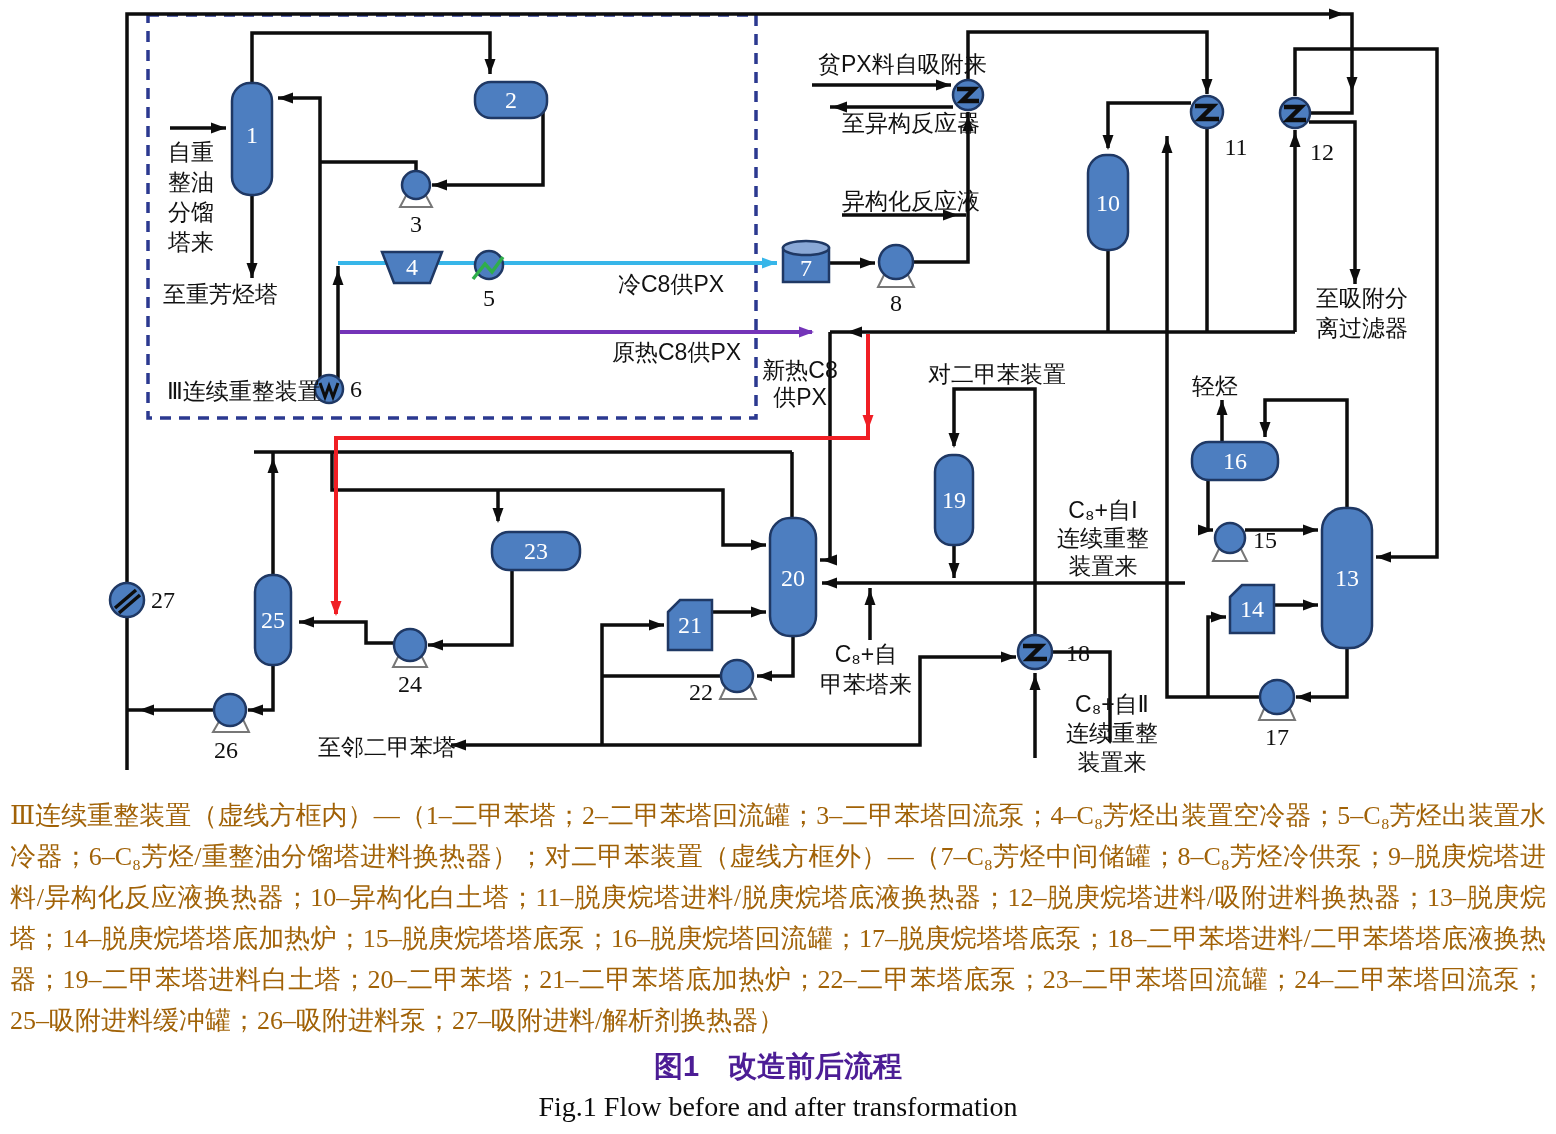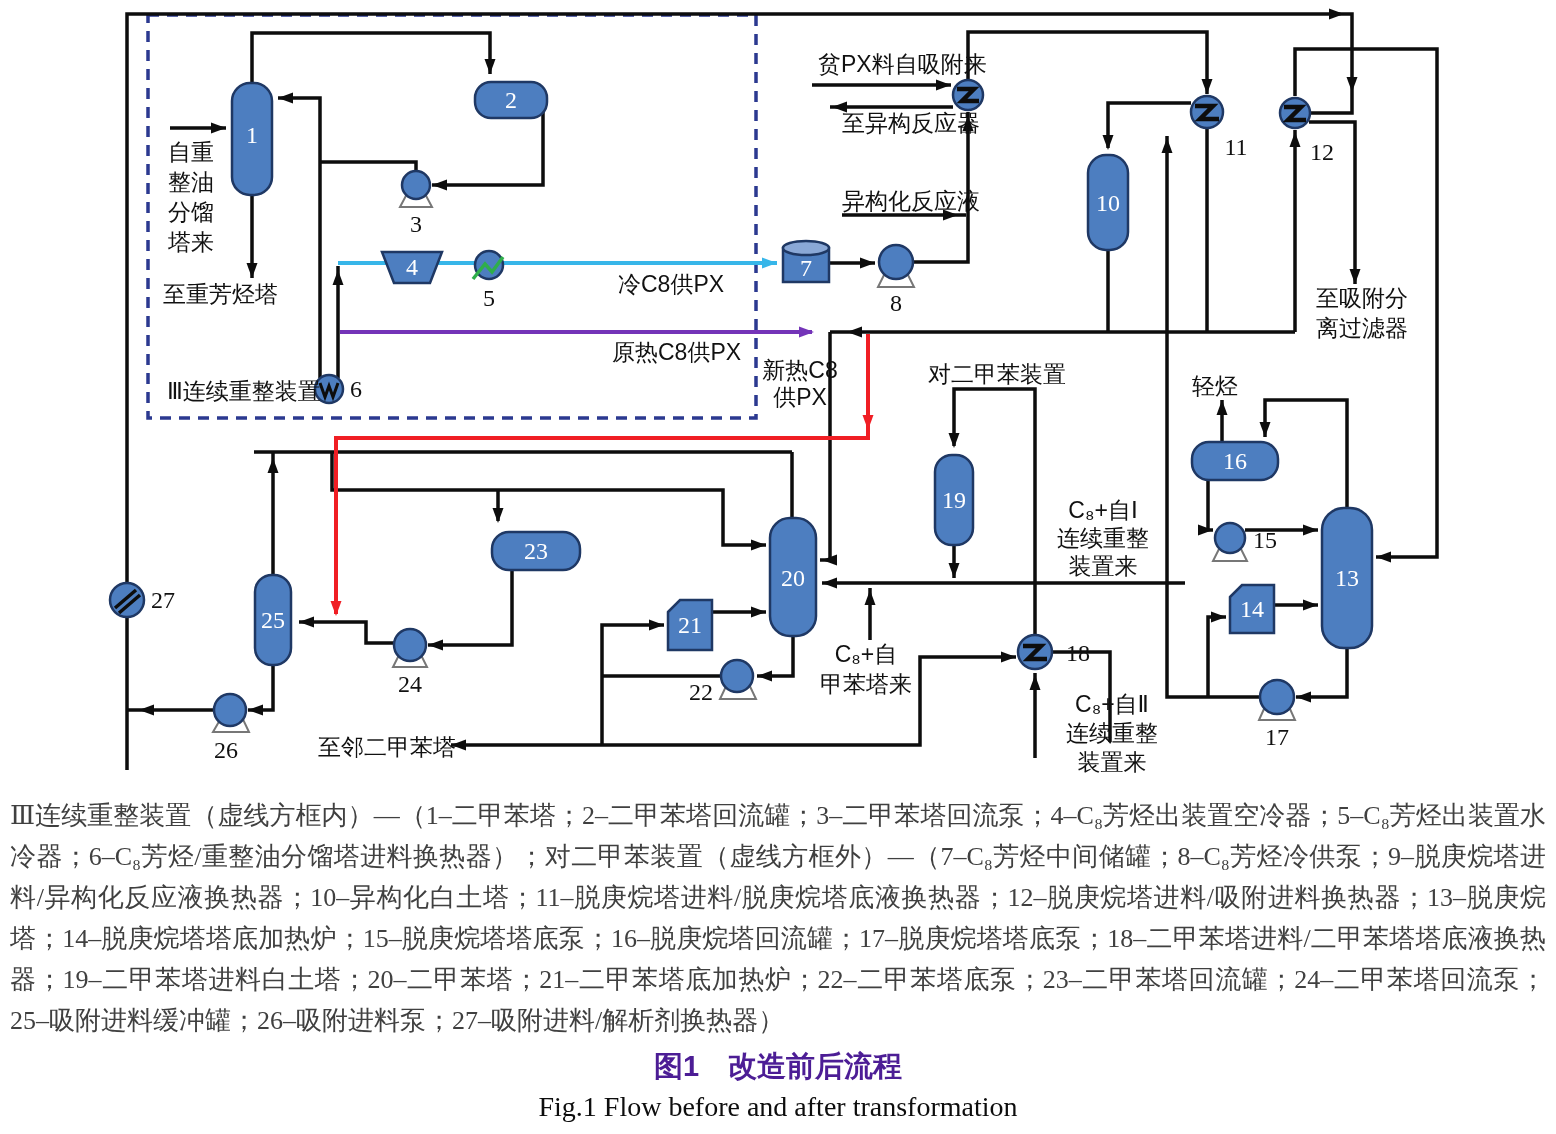--- a/index.html
+++ b/index.html
@@ -5,21 +5,21 @@
   html,body{margin:0;padding:0;background:#fff;}
   body{width:1556px;height:1134px;overflow:hidden;
        font-family:"Liberation Sans","DejaVu Sans",sans-serif;color:#111;}
   .diagram-wrap{width:1556px;height:785px;position:relative;}
   svg text{font-family:"Liberation Sans","DejaVu Sans",sans-serif;}
   text.eq{font-family:"Liberation Serif","DejaVu Serif",serif;font-size:24px;}
   text.eq.inside{fill:#ffffff;}
   text.eq.outside{fill:#111111;}
   text.lbl{font-size:23px;fill:#111111;}
   .caption{margin:10px 10px 0 10px;font-family:"Liberation Serif","DejaVu Serif",serif;
-           font-size:26px;line-height:41px;text-align:justify;color:#404040;}
+           font-size:26px;line-height:41px;text-align:justify;color:#a16207;}
   .title-zh{margin-top:6px;text-align:center;font-size:29px;font-weight:600;
             font-family:"Liberation Sans","DejaVu Sans",sans-serif;color:#4c1d95;}
   .title-en{margin-top:4px;text-align:center;font-size:28px;
             font-family:"Liberation Serif","DejaVu Serif",serif;color:#0d0d0d;}
 </style>
 </head>
 <body>
 
 <div class="diagram-wrap">
 <svg width="1556" height="785" viewBox="0 0 1556 785">

